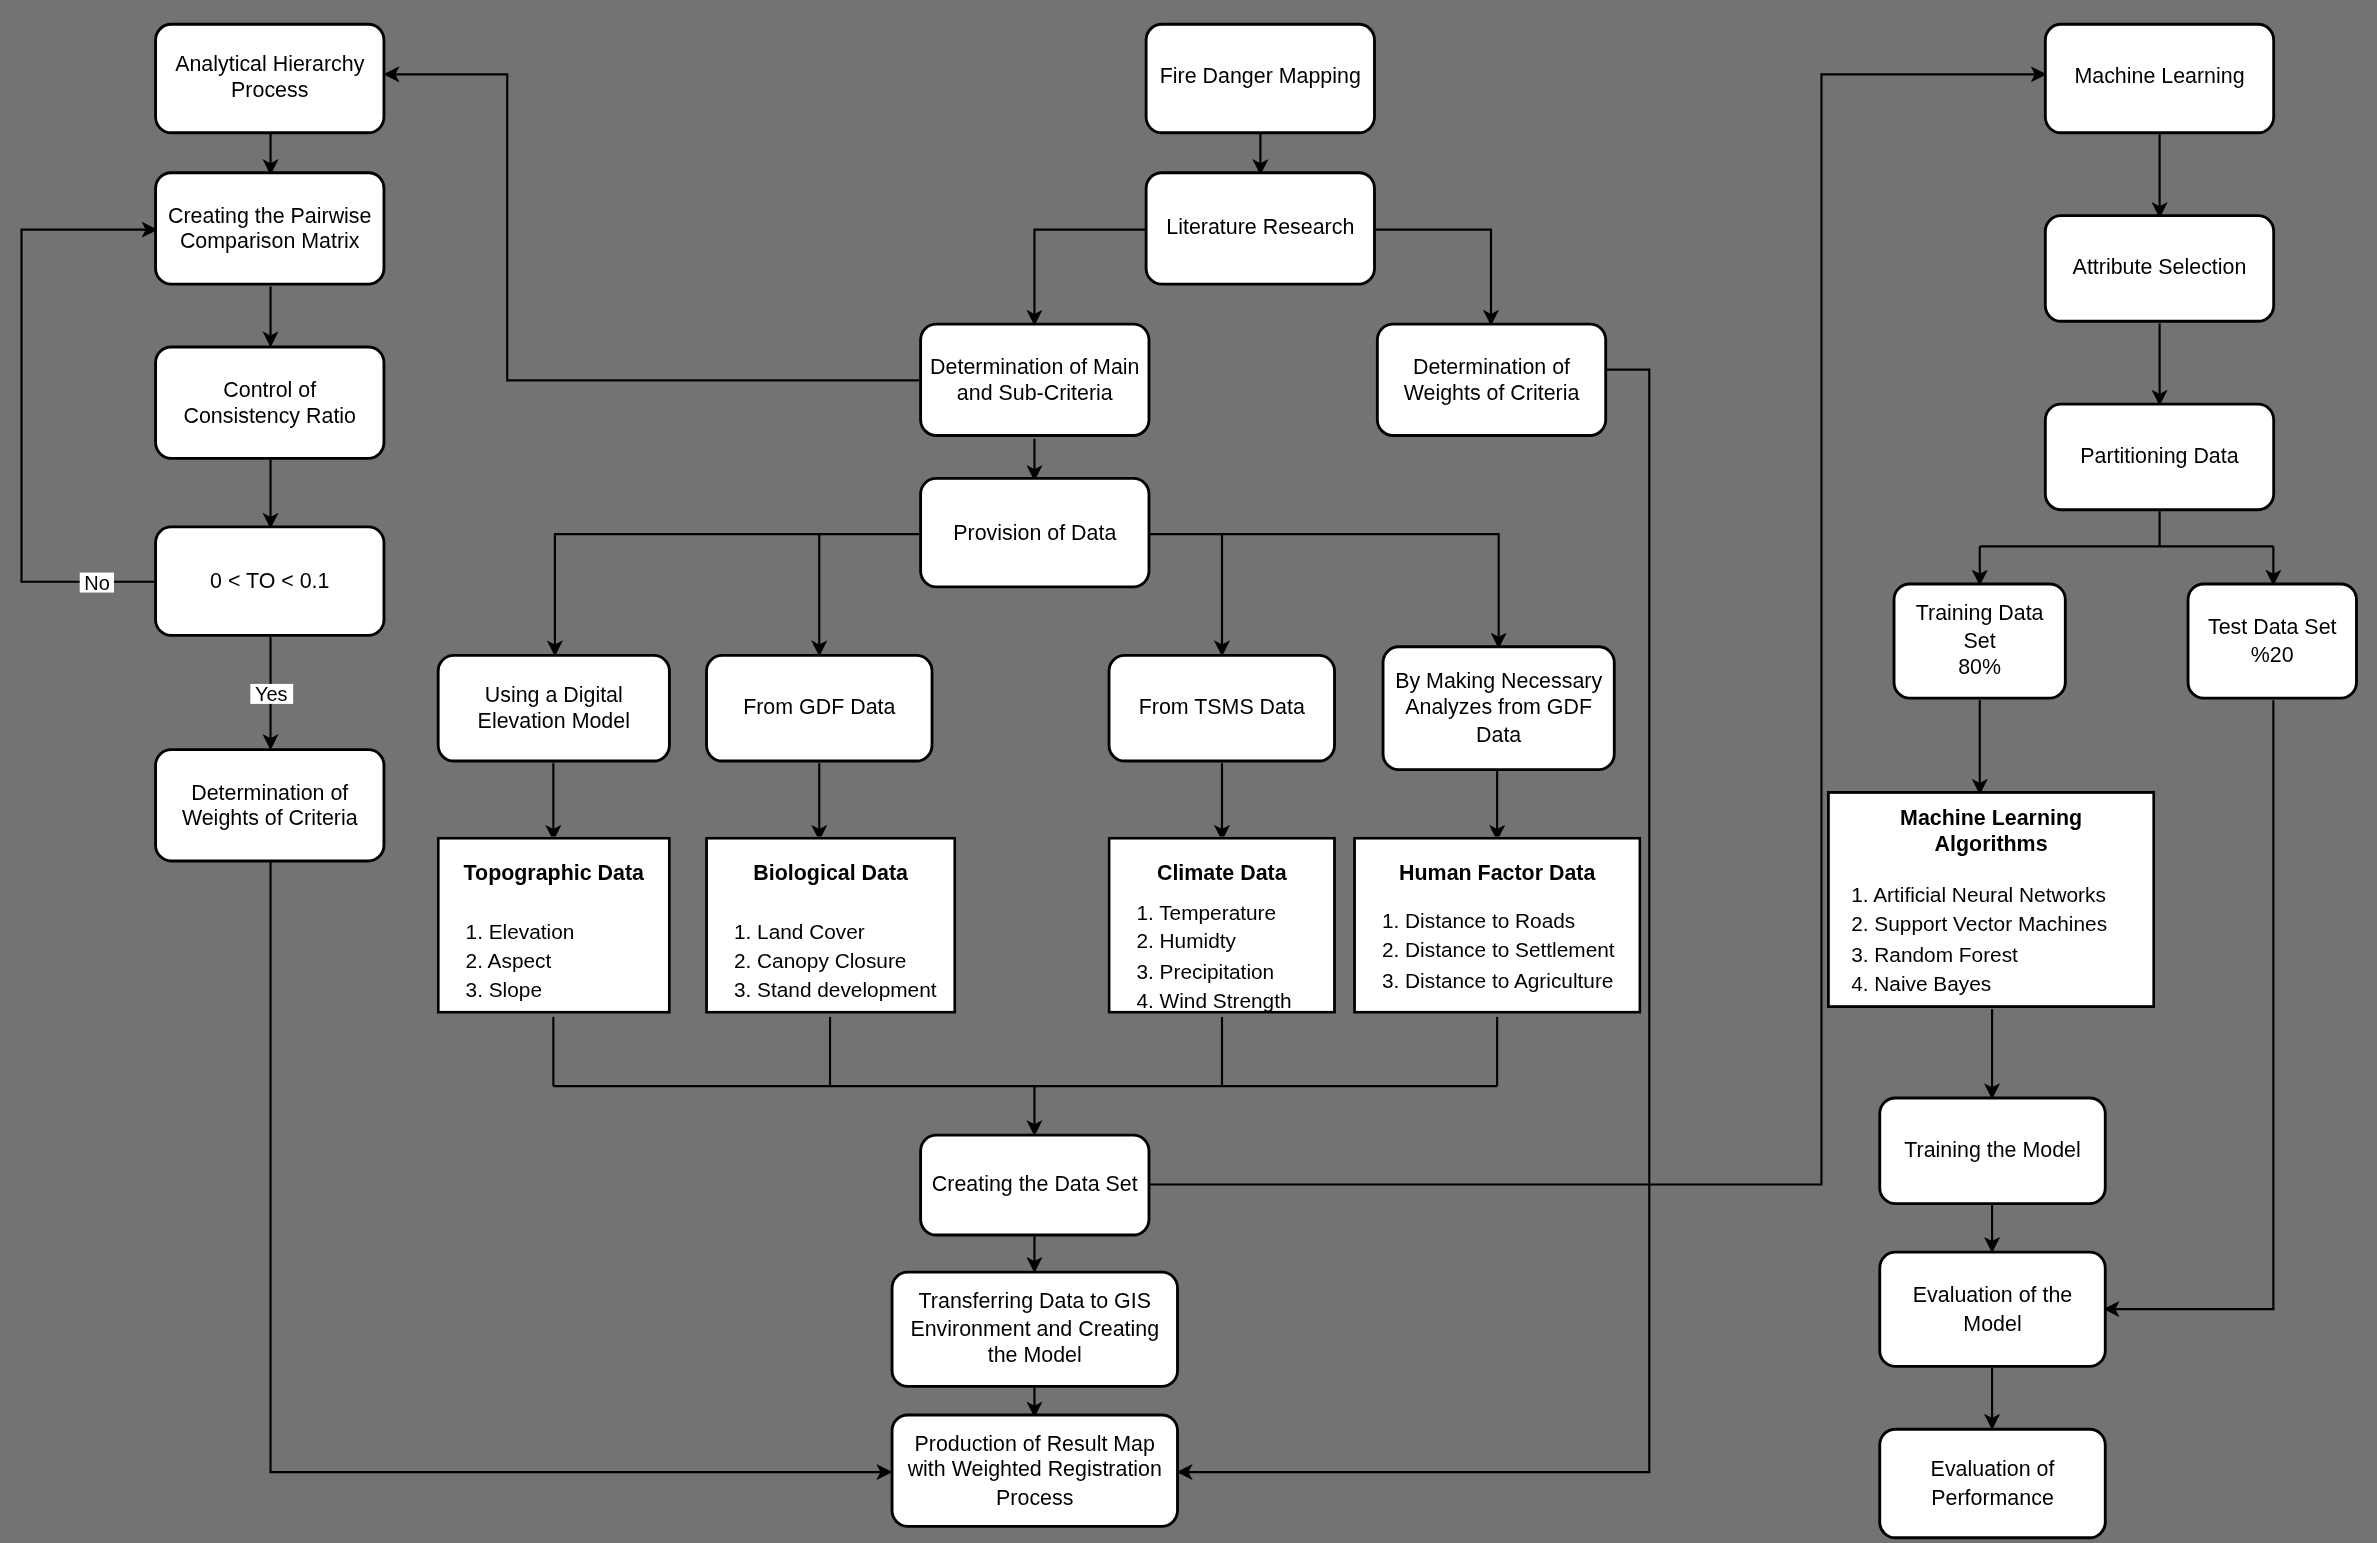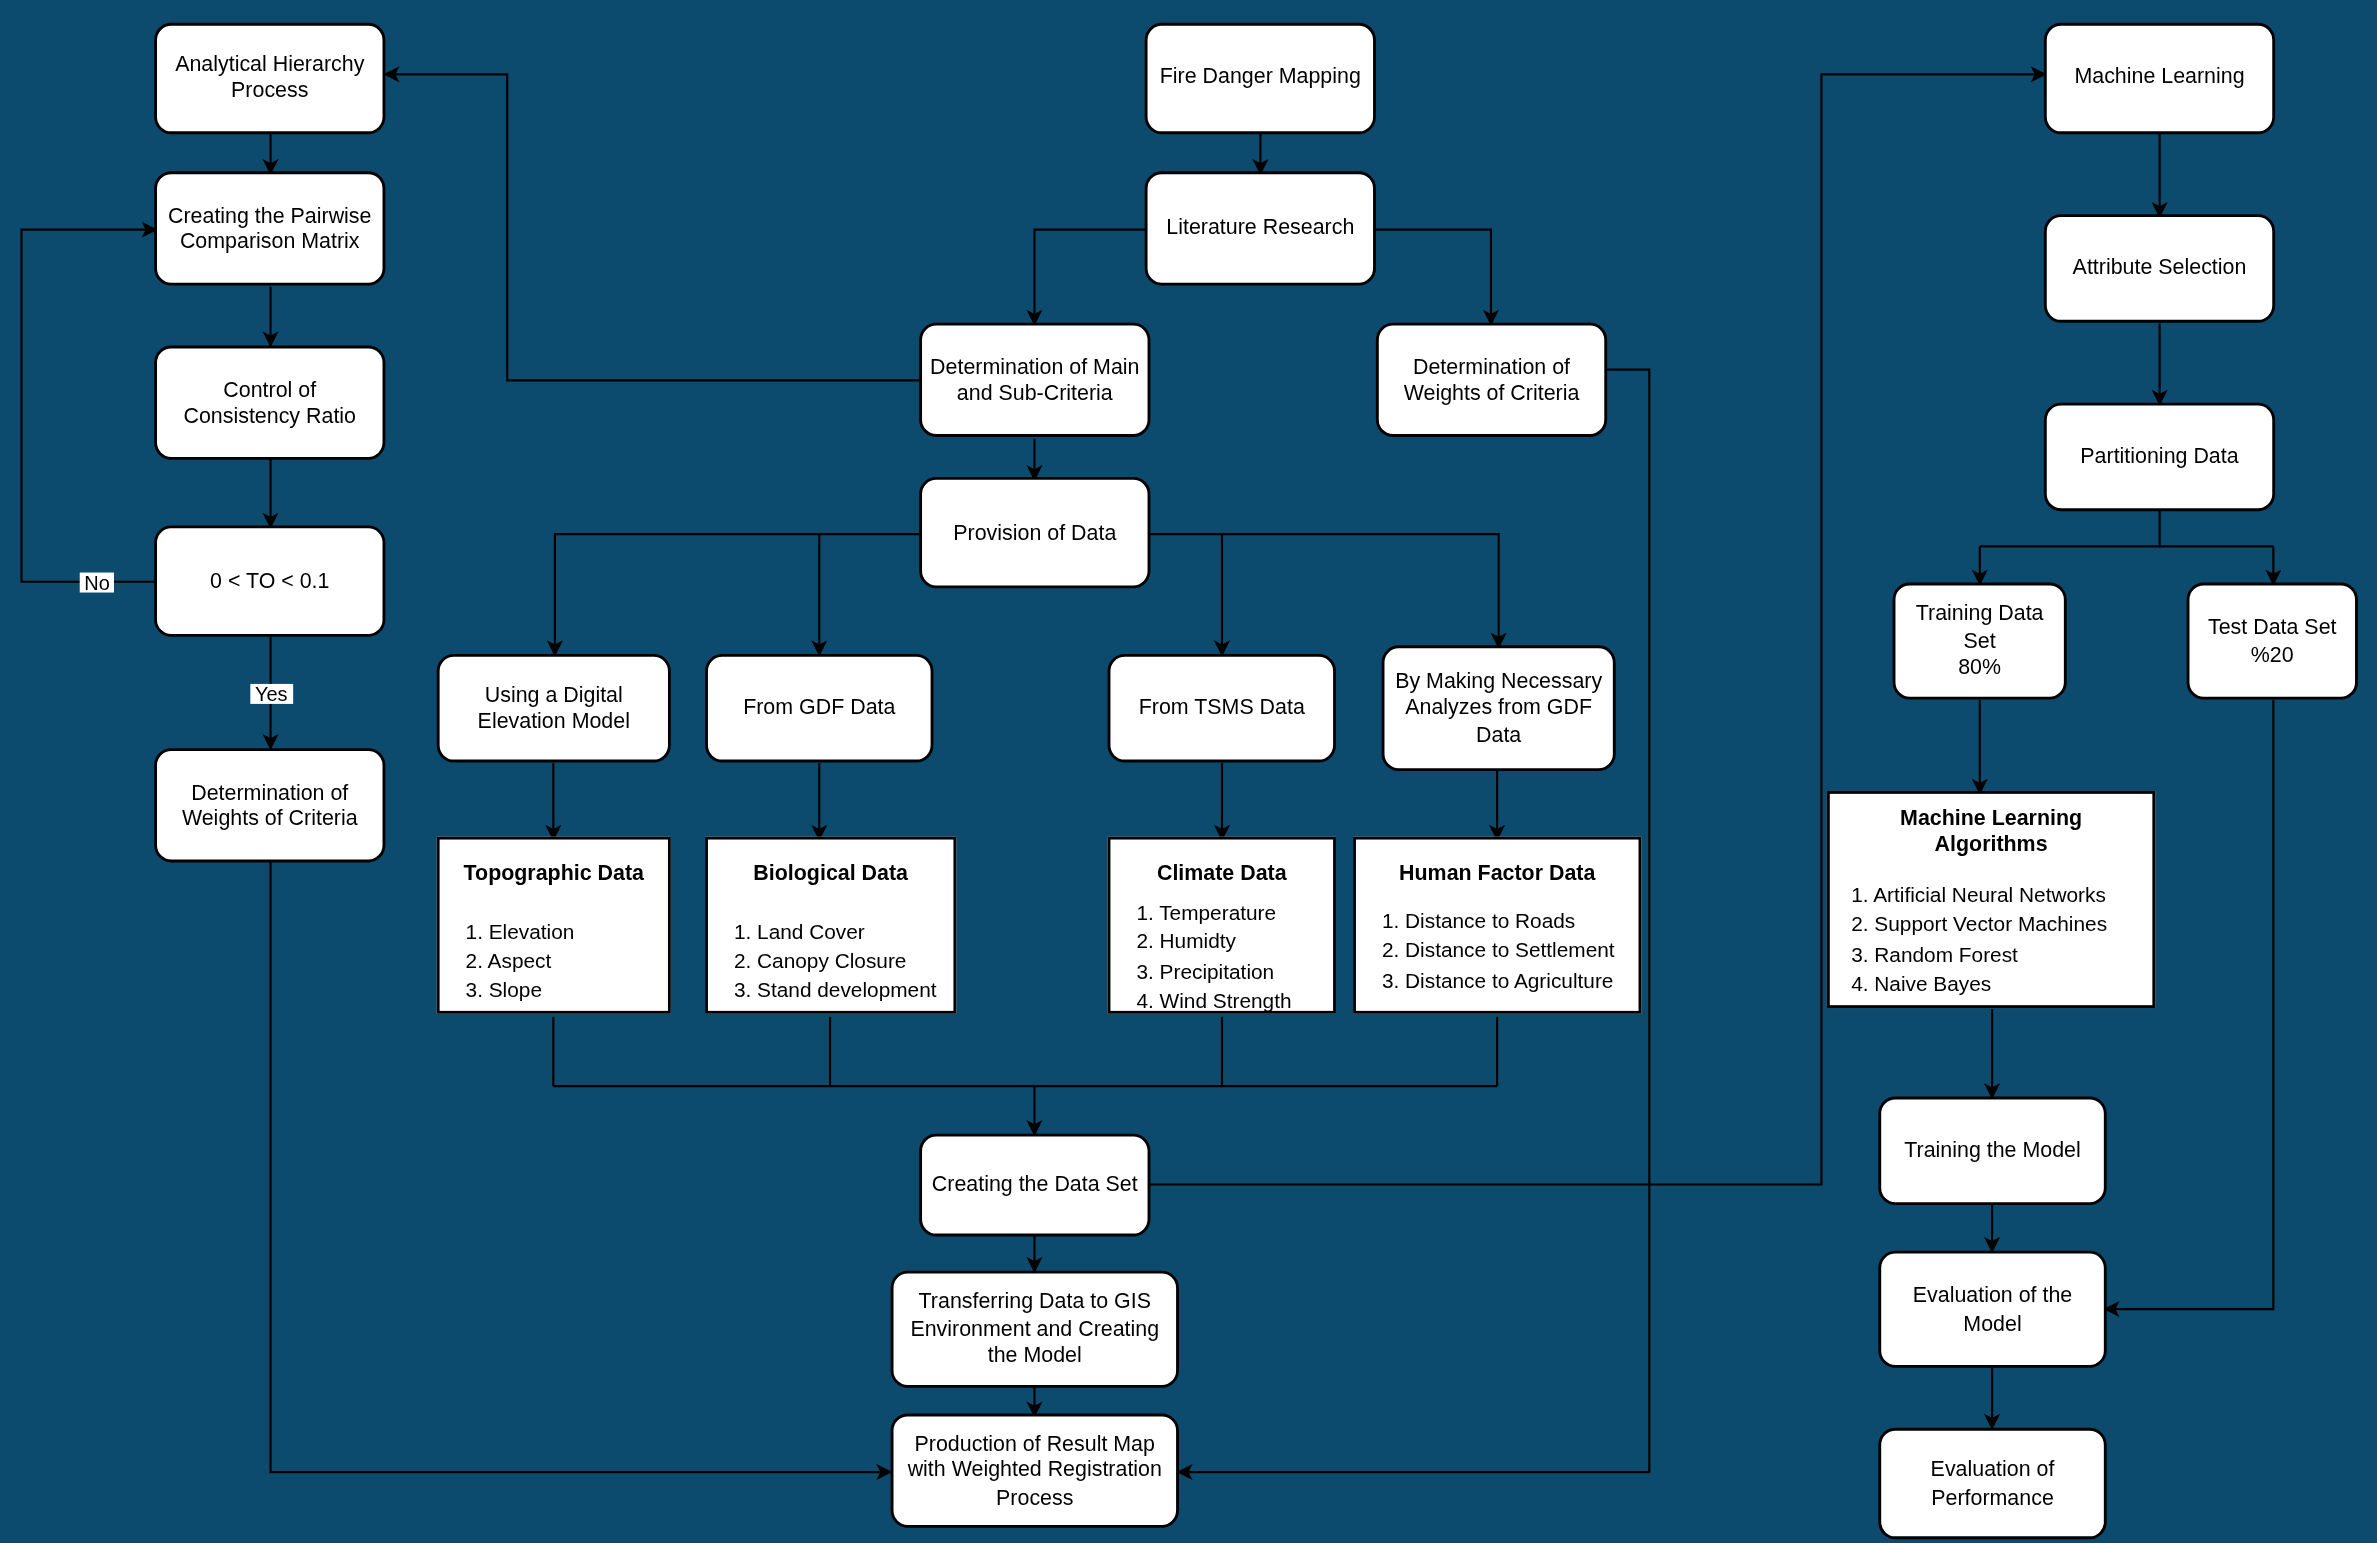--- a/index.html
+++ b/index.html
@@ -1,16 +1,16 @@
 <!DOCTYPE html>
 <html style="font-size:8.6px"><head>
 <meta charset="utf-8">
 <style>
   html,body{margin:0;padding:0;background:#ffffff;}
-  #screen{position:relative;width:2377px;height:1544px;background:#0c4a6e;overflow:hidden;
+  #screen{position:relative;width:2377px;height:1544px;background:#737373;overflow:hidden;
           font-family:"Liberation Sans",sans-serif;color:#000000;}
   #stage{position:absolute;left:0;top:0;width:833px;height:541px;
          transform:scale(2.8546,2.8556);transform-origin:0 0;}
   #edges{position:absolute;left:0;top:0;width:833px;height:541px;}
   .node{position:absolute;box-sizing:border-box;background:#ffffff;border:0.9px solid #000000;
         border-radius:6px;display:flex;align-items:center;justify-content:center;
         text-align:center;font-size:7.5px;line-height:1.25;white-space:pre-line;padding:1.1px;}
   .grp{position:absolute;box-sizing:border-box;background:#ffffff;border:0.7px solid #000000;
        display:flex;flex-direction:column;align-items:stretch;font-size:7.3px;padding:6.5px 4.3px 3.2px 4.3px;}
   .grp-title{font-weight:bold;text-align:center;font-size:7.5px;white-space:pre-line;line-height:1.2;}

